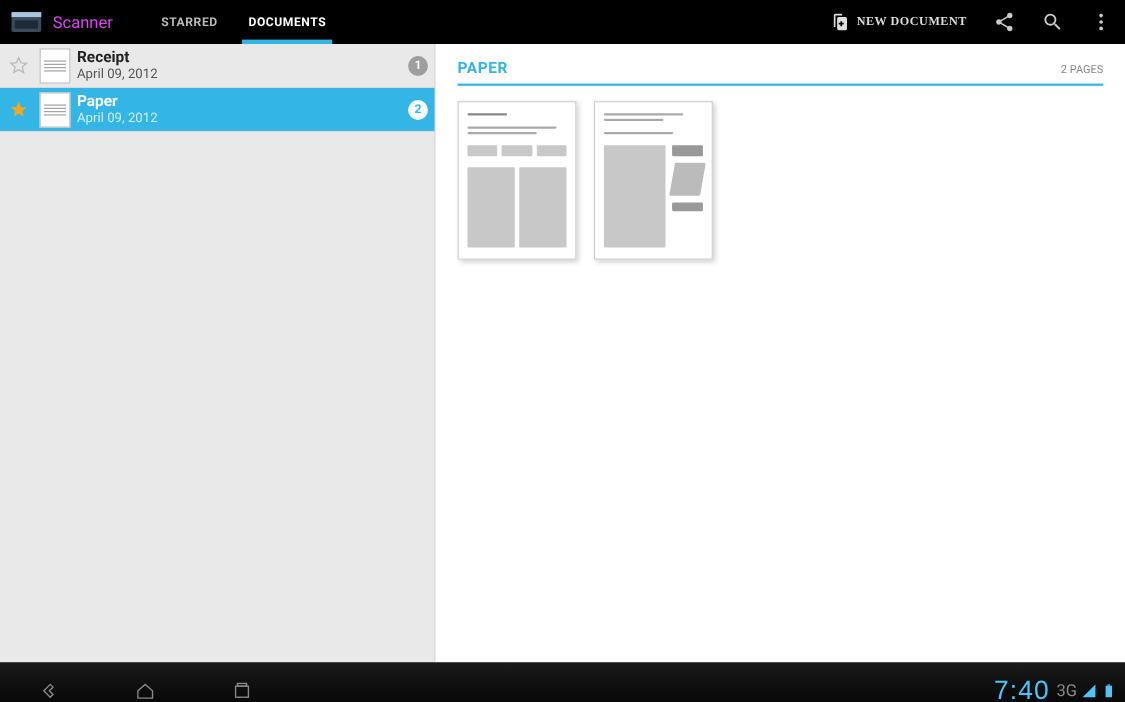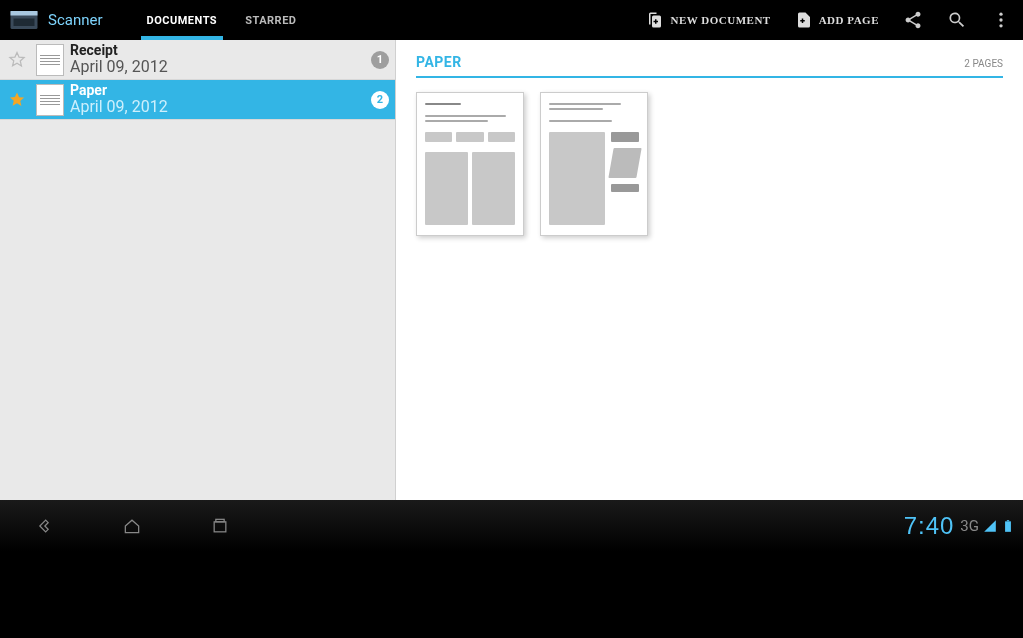--- a/index.html
+++ b/index.html
@@ -7,44 +7,44 @@
 
 .topbar {
   height: 40px;
   background: #000;
   display: flex;
   align-items: center;
   color: #fff;
   font-size: 12px;
 }
 .topbar .app-icon { width: 36px; height: 36px; margin: 2px 6px; display:flex; align-items:center; justify-content:center; }
-.topbar .title { font-size: 15px; font-weight: 400; color:#7dd3fc; margin-right: 30px; }
+.topbar .title { font-size: 15px; font-weight: 400; color:#d946ef; margin-right: 30px; }
 .tabs { display: flex; height: 40px; }
 .tab { padding: 0 14px; display: flex; align-items: center; font-size: 11px; font-weight: bold; color: #bbb; letter-spacing: 0.5px; cursor: pointer; position: relative; }
 .tab.active { color: #fff; }
 .tab.active::after { content:""; position:absolute; bottom:0; left:8px; right:8px; height:4px; background:#33b5e5; }
 .topbar .spacer { flex: 1; }
 .action { display:flex; align-items:center; padding: 0 12px; height:40px; cursor:pointer; color:#ddd; font-size:11px; font-weight:bold; letter-spacing:0.5px; }
 .action svg { width:18px; height:18px; fill:#ddd; }
 .action .lbl { margin-left:6px;font-family:Liberation Serif, serif; }
 .icon-btn { padding: 0 12px; display:flex; align-items:center; height:40px; cursor:pointer;}
 .icon-btn svg { width:20px; height:20px; fill:#ccc; }
 
-.main { display:flex; height: 460px; background:#fff; }
+.main { display:flex; height: 562px; background:#fff; }
 
 .sidebar { width: 396px; background: #e9e9e9; border-right: 1px solid #d0d0d0; }
 .doc-item { display:flex; align-items:center; height:40px; padding: 0 6px 0 4px; border-bottom: 1px solid #d8d8d8; cursor:pointer; }
 .doc-item.selected { background: #33b5e5; }
 .doc-item .star { width: 26px; display:flex; align-items:center; justify-content:center; }
 .doc-item .star svg { width:20px; height:20px; }
 .doc-item .thumb { width: 28px; height: 32px; background:#fff; border:1px solid #bbb; margin: 0 6px; display:flex; flex-direction:column; justify-content:center; gap:2px; padding:3px;}
 .doc-item .thumb-line { height:1px; background:#999; }
 .doc-item .meta { flex:1; line-height:1.1; }
 .doc-item .dtitle { font-size:14px; font-weight:bold; color:#222; }
-.doc-item .ddate { font-size:16px; color:#555; }
+.doc-item .ddate { font-size:12px; color:#555; }
 .doc-item.selected .dtitle { color:#fff; }
 .doc-item.selected .ddate { color:#cdeffc; }
 .doc-item .badge { width:18px; height:18px; border-radius:9px; background:#9e9e9e; color:#fff; font-size:11px; font-weight:bold; display:flex; align-items:center; justify-content:center; }
 .doc-item.selected .badge { background:#fff; color:#33b5e5; }
 
 .content { flex:1; padding: 14px 20px; background:#fff;}
 .content-header { display:flex; align-items:baseline; border-bottom: 2px solid #33b5e5; padding-bottom: 6px; margin-bottom: 14px;}
 .content-header .ctitle { color:#33b5e5; font-size:14px; font-weight:bold; letter-spacing:0.5px; }
 .content-header .pages { margin-left:auto; color:#888; font-size:10px; }
 .thumbs { display:flex; gap: 16px; }
@@ -68,36 +68,30 @@
 <div class="topbar">
   <div class="app-icon">
     <svg viewBox="0 0 24 24">
         <rect x="3" y="6" width="18" height="12" rx="1" fill="#3a4a5a"></rect>
         <rect x="3" y="6" width="18" height="3" fill="#a9c8e0"></rect>
         <rect x="5" y="11" width="14" height="5" fill="#1e2a34"></rect>
       </svg>
   </div>
   <div class="title">Scanner</div>
   <div class="tabs">
+    <div class="tab">STARRED</div>
     <div class="tab active">DOCUMENTS</div>
-    <div class="tab">STARRED</div>
   </div>
   <div class="spacer"></div>
   <div class="action">
     <svg viewBox="0 0 24 24">
         <path d="M14 2H6a2 2 0 0 0-2 2v14h2V4h8V2z" fill="#ddd"></path>
         <path d="M18 6h-8a2 2 0 0 0-2 2v12a2 2 0 0 0 2 2h8a2 2 0 0 0 2-2V8a2 2 0 0 0-2-2zm-4 11h-2v-2H10v-2h2v-2h2v2h2v2h-2v2z" fill="#ddd"></path>
       </svg>
     <span class="lbl">NEW DOCUMENT</span>
-  </div>
-  <div class="action">
-    <svg viewBox="0 0 24 24">
-        <path d="M14 2H6a2 2 0 0 0-2 2v16a2 2 0 0 0 2 2h12a2 2 0 0 0 2-2V8l-6-6zM13 14h-2v2H9v-2H7v-2h2v-2h2v2h2v2z" fill="#ddd"></path>
-      </svg>
-    <span class="lbl">ADD PAGE</span>
   </div>
   <div class="icon-btn">
     <svg viewBox="0 0 24 24">
         <path d="M18 16c-.8 0-1.5.3-2 .8l-7-4.1c0-.2.1-.5.1-.7s0-.5-.1-.7l7-4.1c.5.5 1.2.8 2 .8 1.7 0 3-1.3 3-3s-1.3-3-3-3-3 1.3-3 3c0 .2 0 .5.1.7l-7 4.1c-.5-.5-1.2-.8-2-.8-1.7 0-3 1.3-3 3s1.3 3 3 3c.8 0 1.5-.3 2-.8l7 4.1c0 .2-.1.5-.1.7 0 1.7 1.3 3 3 3s3-1.3 3-3-1.3-3-3-3z" fill="#ccc"></path>
       </svg>
   </div>
   <div class="icon-btn">
     <svg viewBox="0 0 24 24">
         <path d="M15.5 14h-.8l-.3-.3a6.5 6.5 0 1 0-.7.7l.3.3v.8l5 5 1.5-1.5-5-5zm-6 0a4.5 4.5 0 1 1 0-9 4.5 4.5 0 0 1 0 9z" fill="#ccc"></path>
       </svg>

